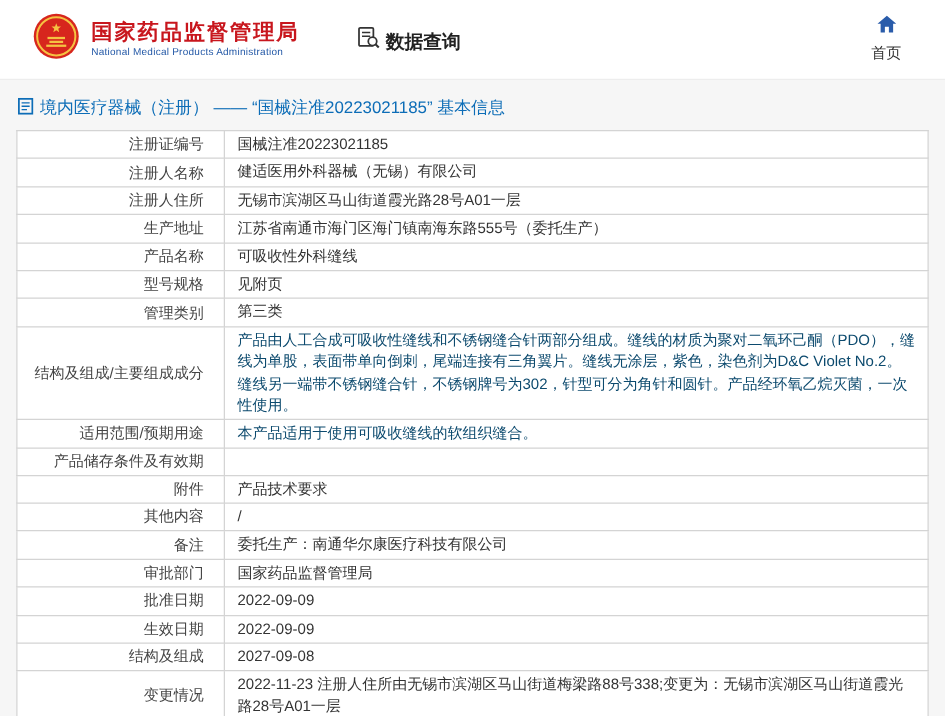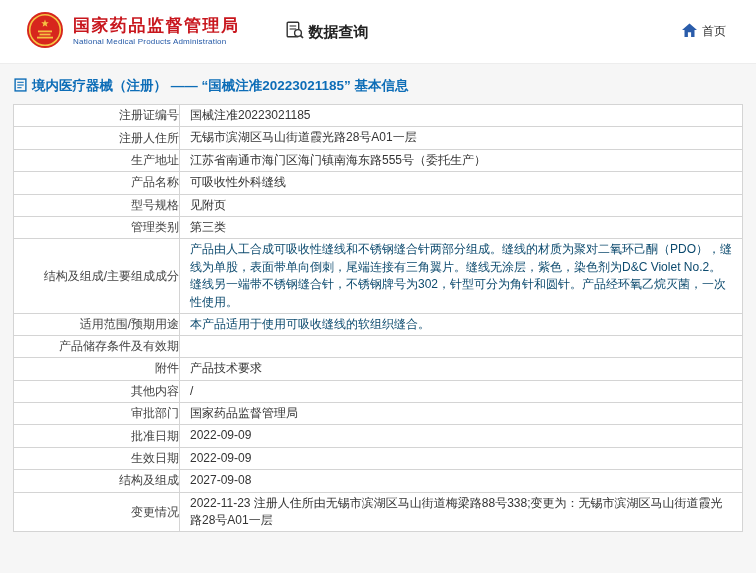--- a/index.html
+++ b/index.html
@@ -28,49 +28,49 @@
     font-size: 8px; color: #2358a6; margin-top: 1px; letter-spacing: 0.2px;
   }
   .data-query {
     margin-left: 46px;
     display: flex; align-items: flex-end; gap: 5px;
     font-size: 15px; font-weight: bold; color: #222;
     cursor: pointer;
   }
   .header-nav { margin-left: auto; display: flex; gap: 30px; }
   .nav-item {
-    display: flex; flex-direction: row; align-items: center; gap: 4px;
+    display: flex; flex-direction: column; align-items: center; gap: 4px;
     font-size: 12px; color: #333; cursor: pointer; min-width: 34px;
   }
   
   .breadcrumb {
     margin: 13px 0 9px 14px;
     display: flex; align-items: center; gap: 5px;
-    font-size: 13.5px; color: #0d6db7; font-weight: bold;
+    font-size: 13.5px; color: #0d6db7;
   }
   
   .info-table {
     margin-left: 13px;
     width: 730px;
     border-collapse: collapse;
     background: #fff;
     table-layout: fixed;
   }
   .info-table th, .info-table td {
     border: 1px solid #d4d4d4;
     font-size: 12px;
     height: 20px;
     vertical-align: middle;
   }
   .info-table th {
     width: 166px;
     font-weight: normal;
     color: #444;
     text-align: right;
-    padding: 2px 0 2px 4px;
+    padding: 2px 16px 2px 4px;
     white-space: nowrap;
   }
   .info-table td {
     color: #333;
     text-align: left;
     padding: 2px 10px;
     line-height: 1.45;
     word-break: break-all;
   }
   .info-table td.red { color: #0c4a6e; }
@@ -136,20 +136,27 @@
 <table class="info-table">
   <tbody>
   <tr>
     <th>
       
       <span class="label-text">注册证编号</span>
     </th>
     <td>国械注准20223021185</td>
   </tr>
 
+  <tr>
+    <th>
+      
+      <span class="label-text">注册人名称</span>
+    </th>
+    <td>健适医用外科器械（无锡）有限公司</td>
+  </tr>
 
   <tr>
     <th>
       
       <span class="label-text">注册人住所</span>
     </th>
     <td>无锡市滨湖区马山街道霞光路28号A01一层</td>
   </tr>
 
   <tr>
@@ -217,20 +224,27 @@
   </tr>
 
   <tr>
     <th>
       
       <span class="label-text">其他内容</span>
     </th>
     <td>/</td>
   </tr>
 
+  <tr>
+    <th>
+      
+      <span class="label-text">备注</span>
+    </th>
+    <td>委托生产：南通华尔康医疗科技有限公司</td>
+  </tr>
 
   <tr>
     <th>
       
       <span class="label-text">审批部门</span>
     </th>
     <td>国家药品监督管理局</td>
   </tr>
 
   <tr>

